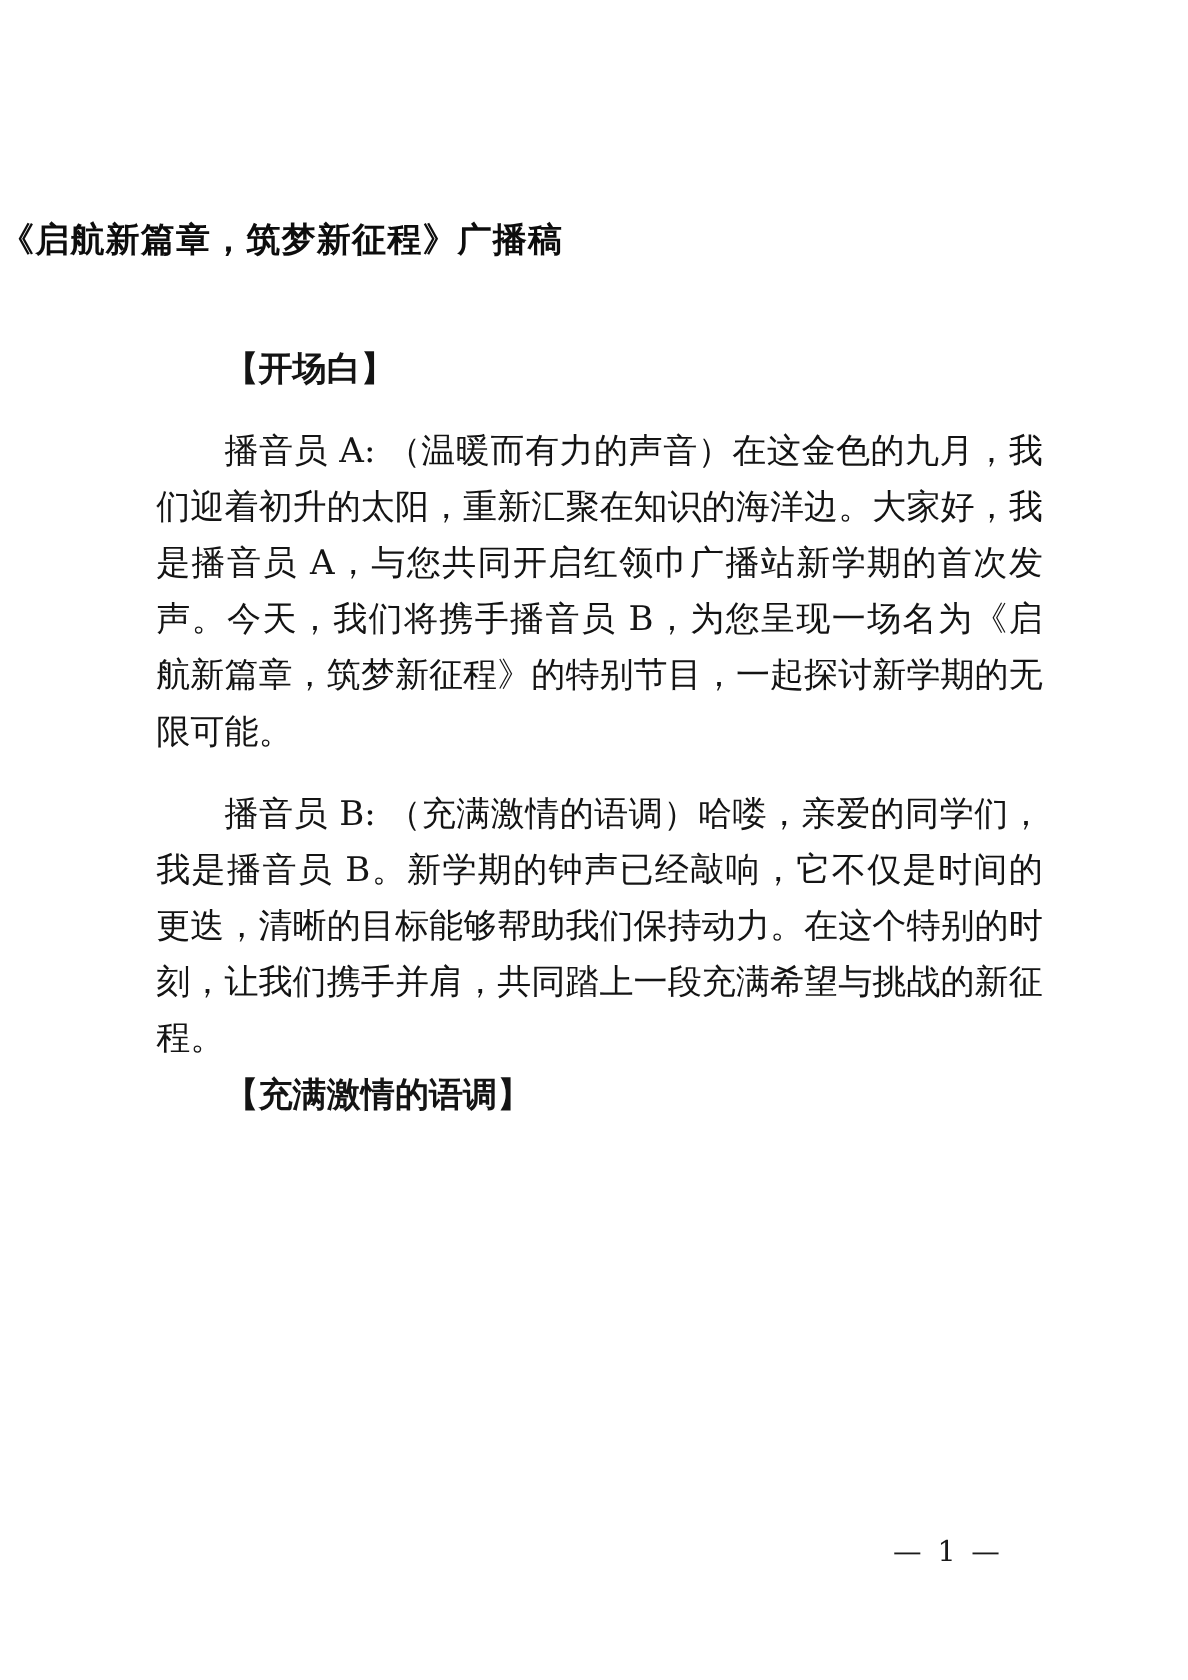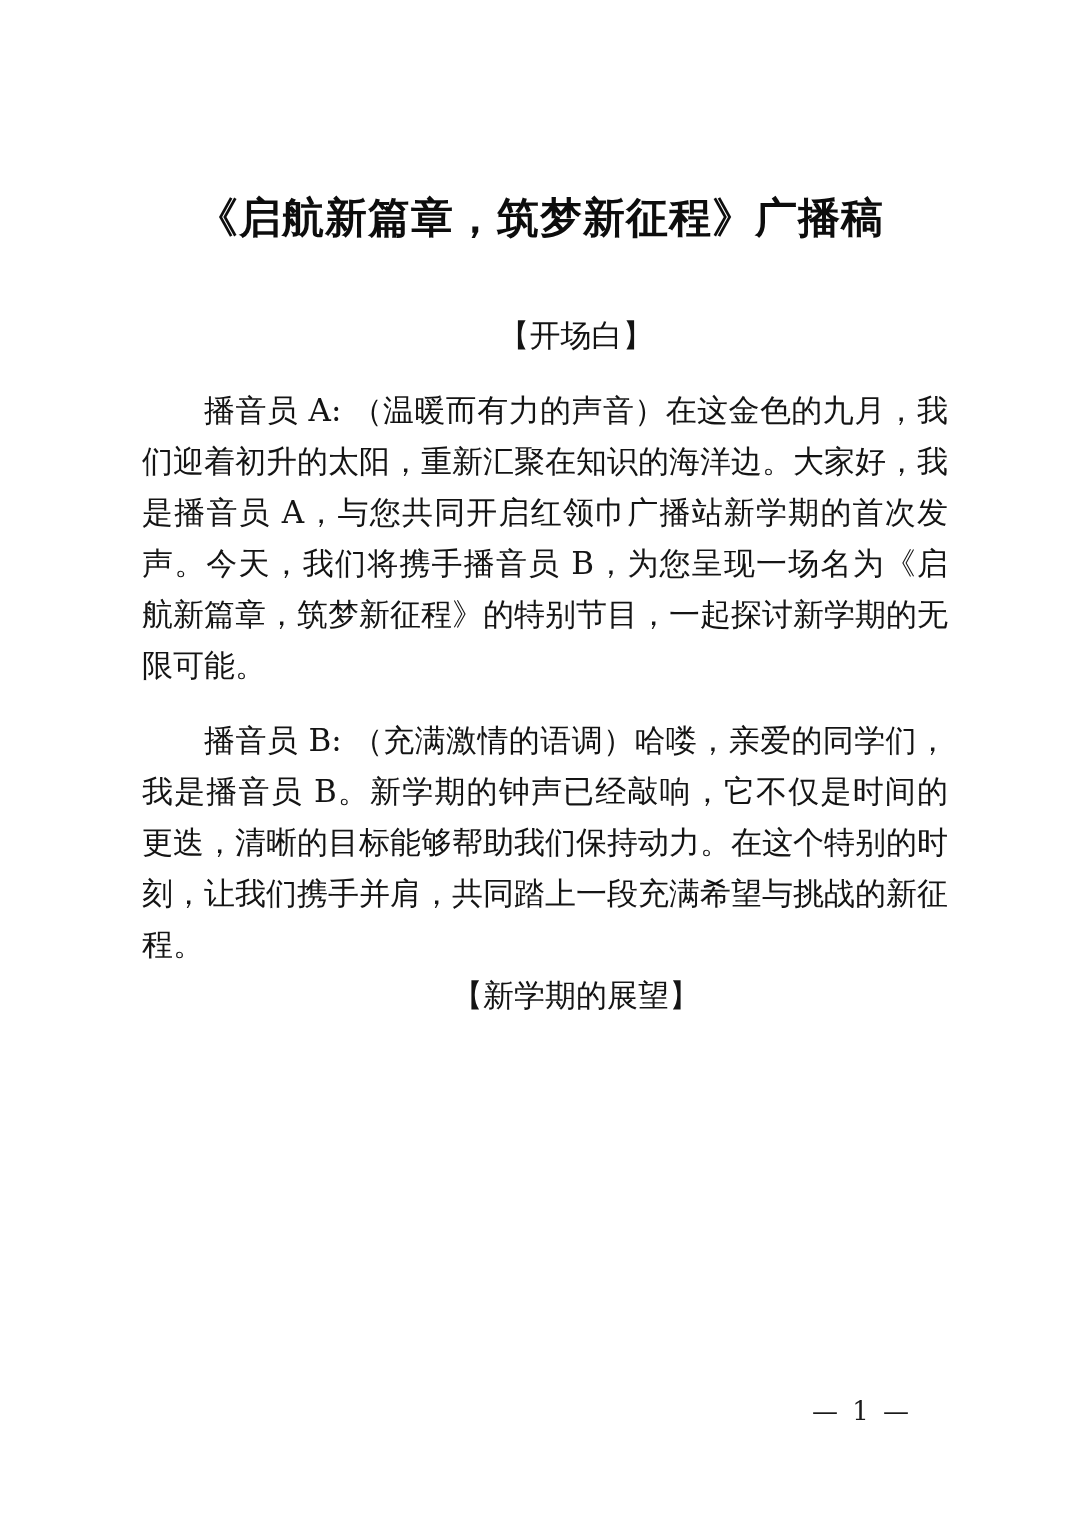--- a/index.html
+++ b/index.html
@@ -18,40 +18,41 @@
   .page {
     position: absolute;
     inset: 0;
     background: #ffffff;
   }
   .doc-title {
     position: absolute;
     top: 190px;
     left: 0;
     width: 100%;
-    text-align: center;
-    font-size: 42px;
+    text-align: left;
+    font-size: 31px;
     line-height: 56px;
     font-weight: bold;
     letter-spacing: 1px;
     color: #0d0d0d;
   }
   .content {
     position: absolute;
     top: 310px;
     left: 142px;
     width: 806px;
     font-size: 31px;
     line-height: 51px;
     color: #141414;
   }
   .block-heading {
     text-indent: 2em;
-    text-align: center;
+    text-align: left;
     white-space: nowrap;
+    font-weight: bold;
   }
   .block-para {
     text-indent: 2em;
     text-align: justify;
     text-justify: inter-ideograph;
     margin-top: 24px;
   }
   .page-footer {
     position: absolute;
     top: 1396px;
@@ -74,19 +75,19 @@
 
     <div class="block-heading">【开场白】</div>
 
     <div class="block-para">播音员 A: （温暖而有力的声音）在这金色的九月，我们迎着初升的太阳，重新汇聚在知识的海洋边。大家好，我是播音员 A，与您共同开启红领巾广播站新学期的首次发声。今天，我们将携手播音员 B，为您呈现一场名为《启航新篇章，筑梦新征程》的特别节目，一起探讨新学期的无限可能。</div>
 
     <div class="block-para">播音员 B: （充满激情的语调）哈喽，亲爱的同学们，我是播音员 B。新学期的钟声已经敲响，它不仅是时间的更迭，清晰的目标能够帮助我们保持动力。在这个特别的时刻，让我们携手并肩，共同踏上一段充满希望与挑战的新征程。</div>
 
 
 
 
-    <div class="block-heading">【新学期的展望】</div>
+    <div class="block-heading">【充满激情的语调】</div>
 
   </div>
 
   <div class="page-footer">— 1 —</div>
 
 </div>
 
 </body></html>

